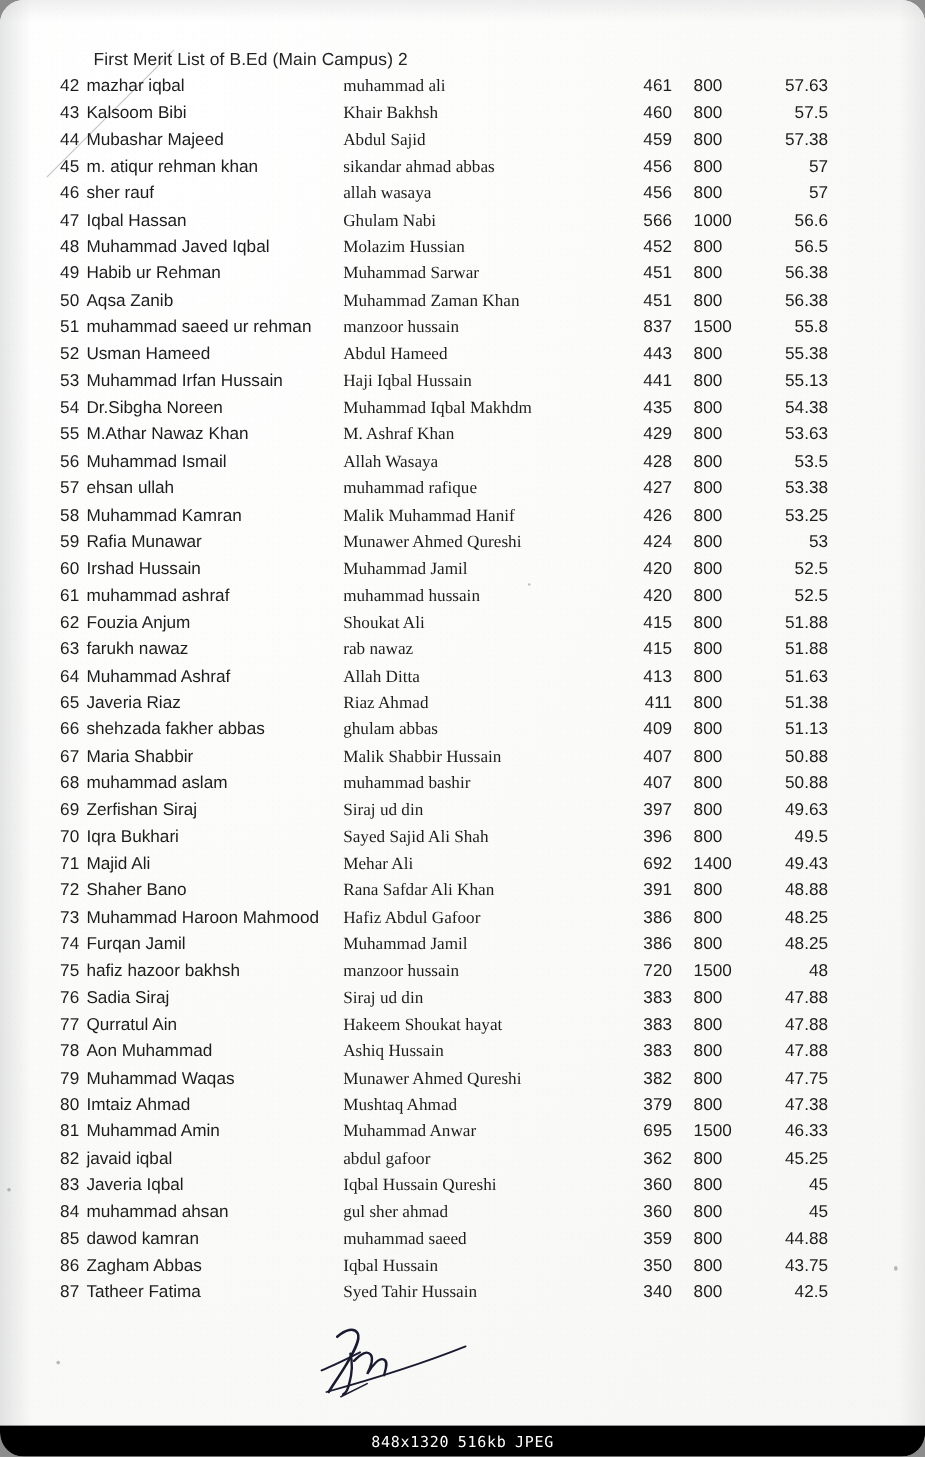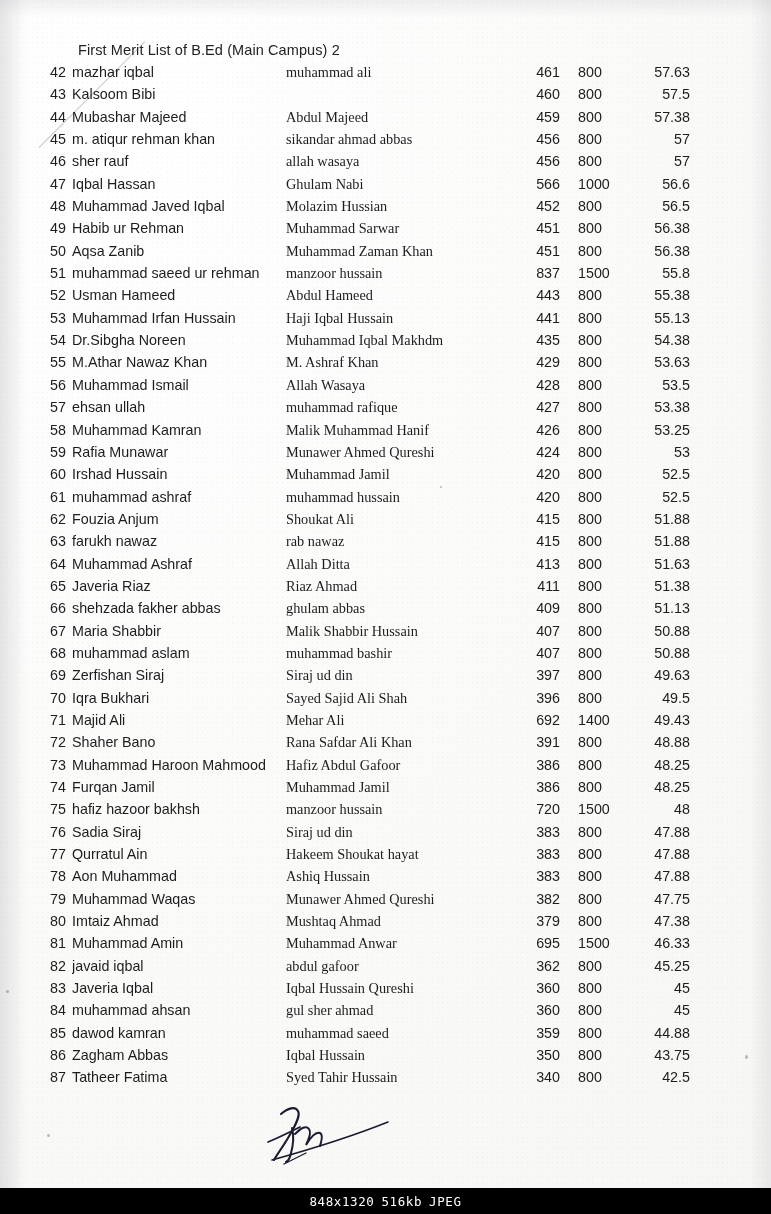--- a/index.html
+++ b/index.html
@@ -11,20 +11,21 @@
   body {
     font-family: "Liberation Sans", sans-serif;
   }
 
   .viewer {
     position: relative;
     width: 771px;
     height: 1214px;
     overflow: hidden;
     background: #ffffff;
+    border-radius: 20px;
   }
 
   
   .page {
     position: absolute;
     left: 0; top: 0;
     width: 771px;
     height: 1188px;
     background:
       radial-gradient(ellipse at 18% 8%, #ffffff 0%, #fbfbfa 45%, #f6f6f4 100%);
@@ -194,28 +195,29 @@
           <div class="c-sn">42</div>
           <div class="c-name">mazhar iqbal</div>
           <div class="c-father">muhammad ali</div>
           <div class="c-marks">461</div>
           <div class="c-total">800</div>
           <div class="c-pct">57.63</div>
         </div>
         <div class="row">
           <div class="c-sn">43</div>
           <div class="c-name">Kalsoom Bibi</div>
+          <div class="c-father">Khair Bakhsh</div>
           <div class="c-marks">460</div>
           <div class="c-total">800</div>
           <div class="c-pct">57.5</div>
         </div>
         <div class="row">
           <div class="c-sn">44</div>
           <div class="c-name">Mubashar Majeed</div>
-          <div class="c-father">Abdul Majeed</div>
+          <div class="c-father">Abdul Sajid</div>
           <div class="c-marks">459</div>
           <div class="c-total">800</div>
           <div class="c-pct">57.38</div>
         </div>
         <div class="row">
           <div class="c-sn">45</div>
           <div class="c-name">m. atiqur rehman khan</div>
           <div class="c-father">sikandar ahmad abbas</div>
           <div class="c-marks">456</div>
           <div class="c-total">800</div>

